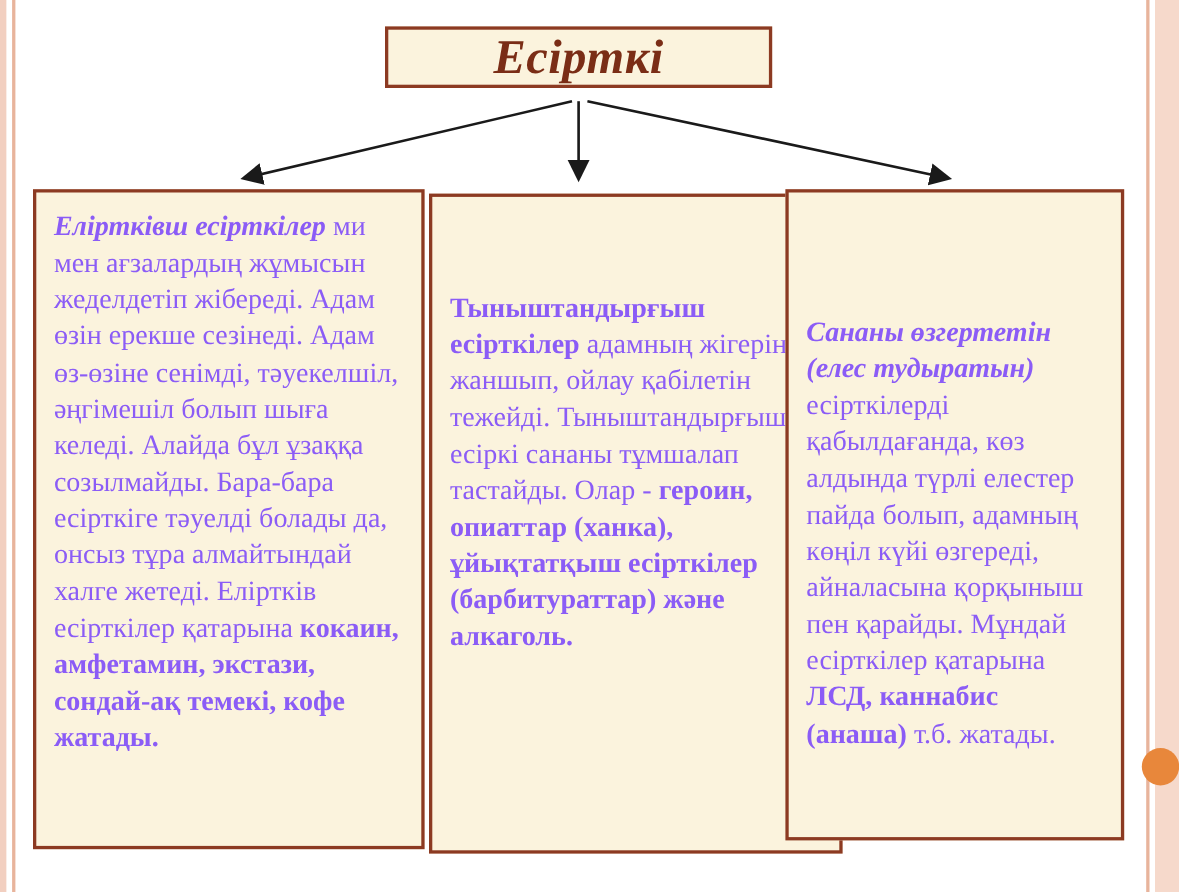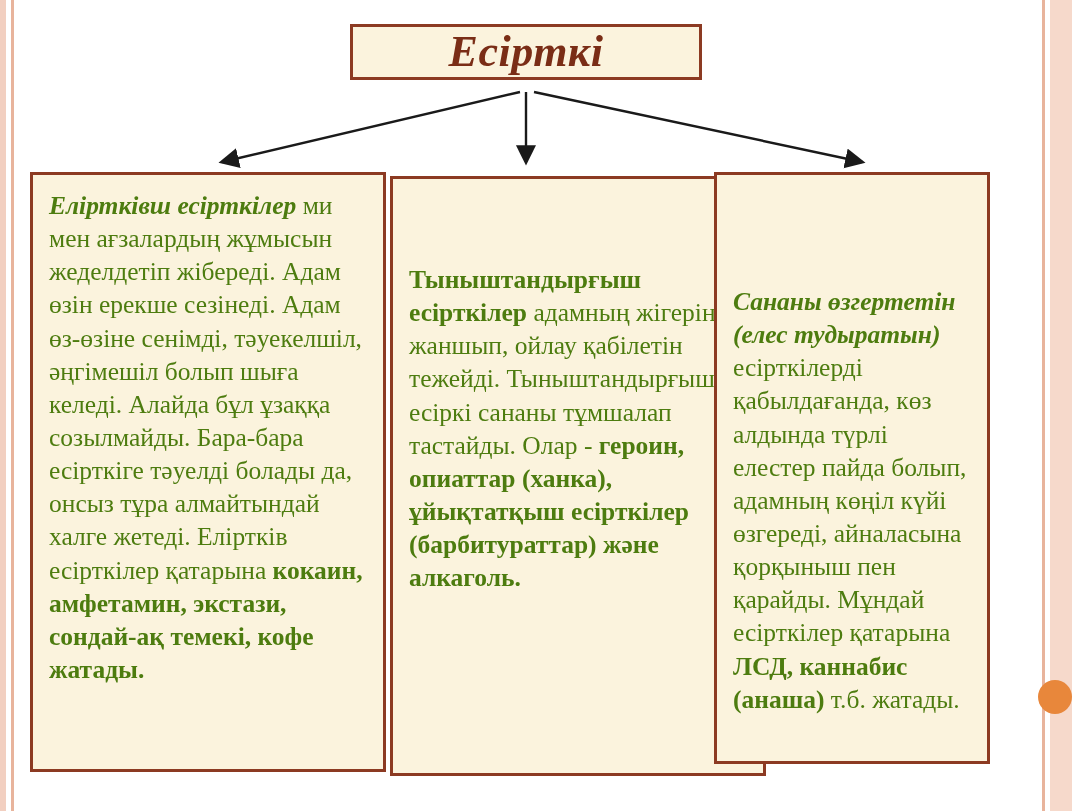--- a/index.html
+++ b/index.html
@@ -93,28 +93,28 @@
   }
   #col-2 {
     left: 390px;
     top: 176px;
     width: 376px;
     height: 600px;
   }
   #col-3 {
     left: 714px;
     top: 172px;
-    width: 276px;
+    width: 308px;
     height: 592px;
   }
   .col-text {
     font-family: "Liberation Serif", serif;
     font-size: 25.5px;
     line-height: 1.30;
-    color: #4d7c0f;
+    color: #8b5cf6;
   }
   #col-2 .col-text { padding-top: 70px; }
   #col-3 .col-text { padding-top: 96px; }
   .lead-bi {
     font-weight: bold;
     font-style: italic;
   }
   .lead-b {
     font-weight: bold;
   }

